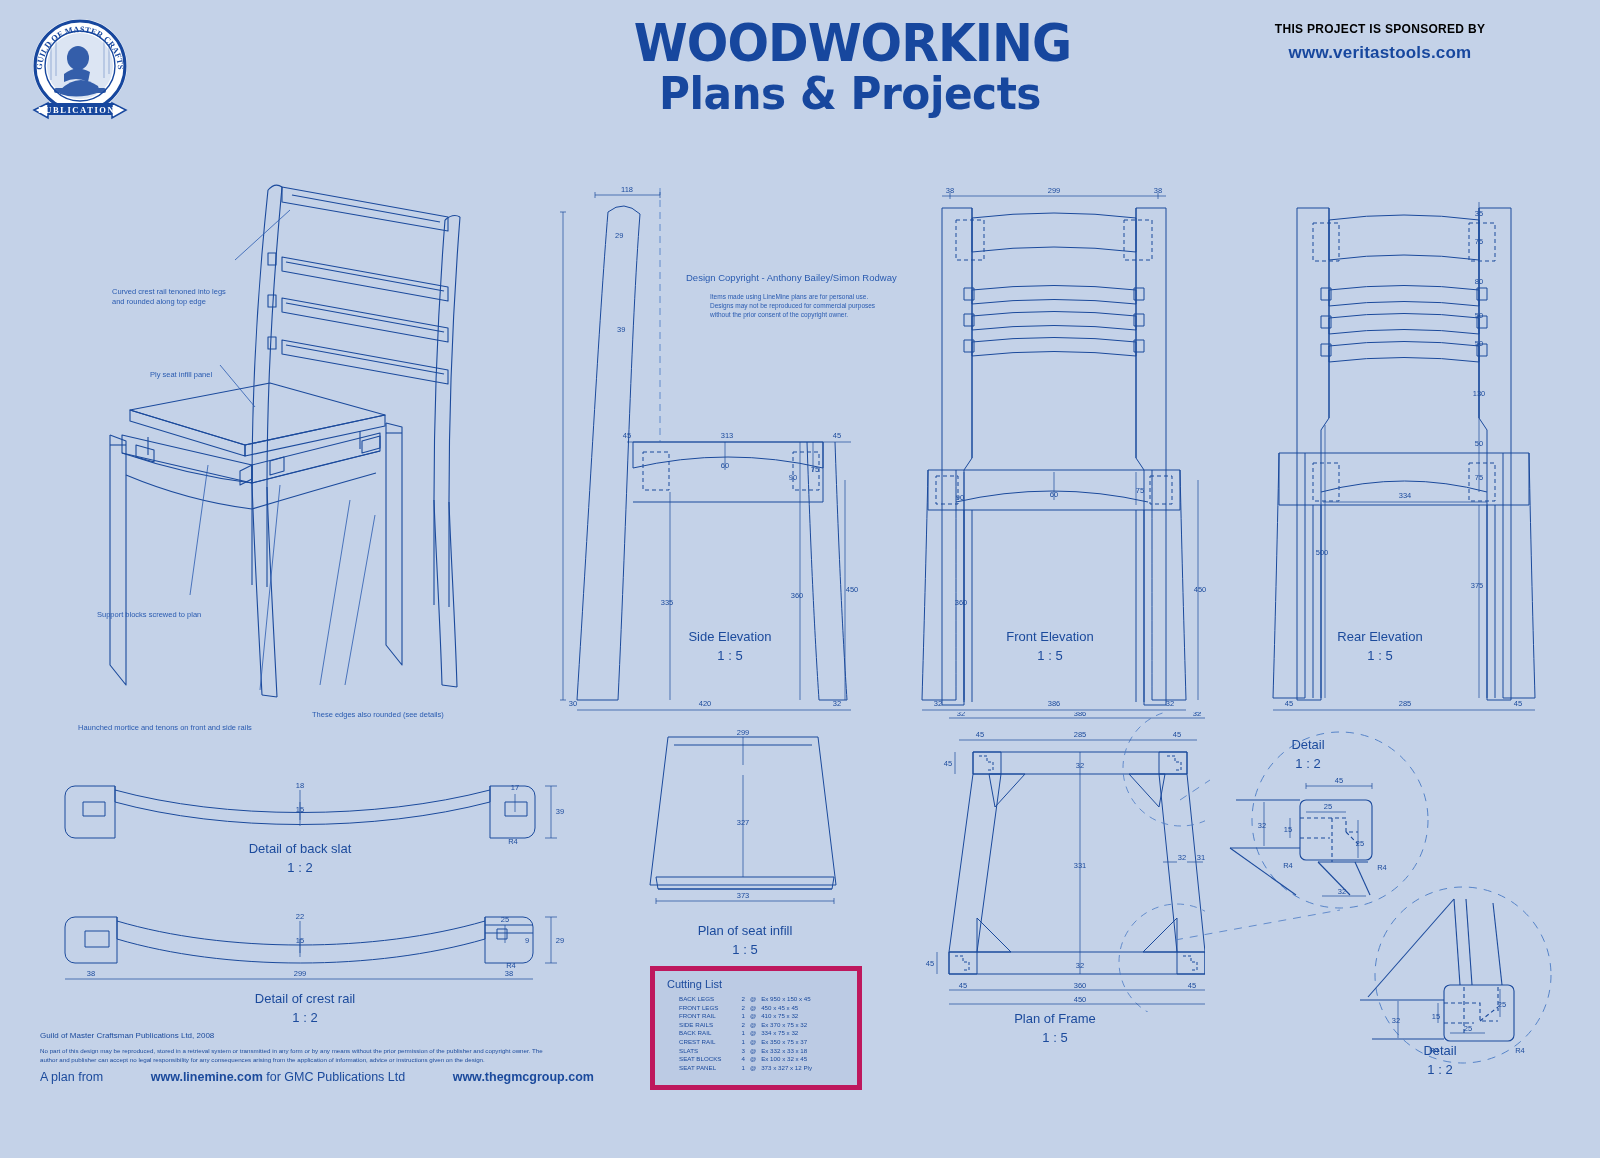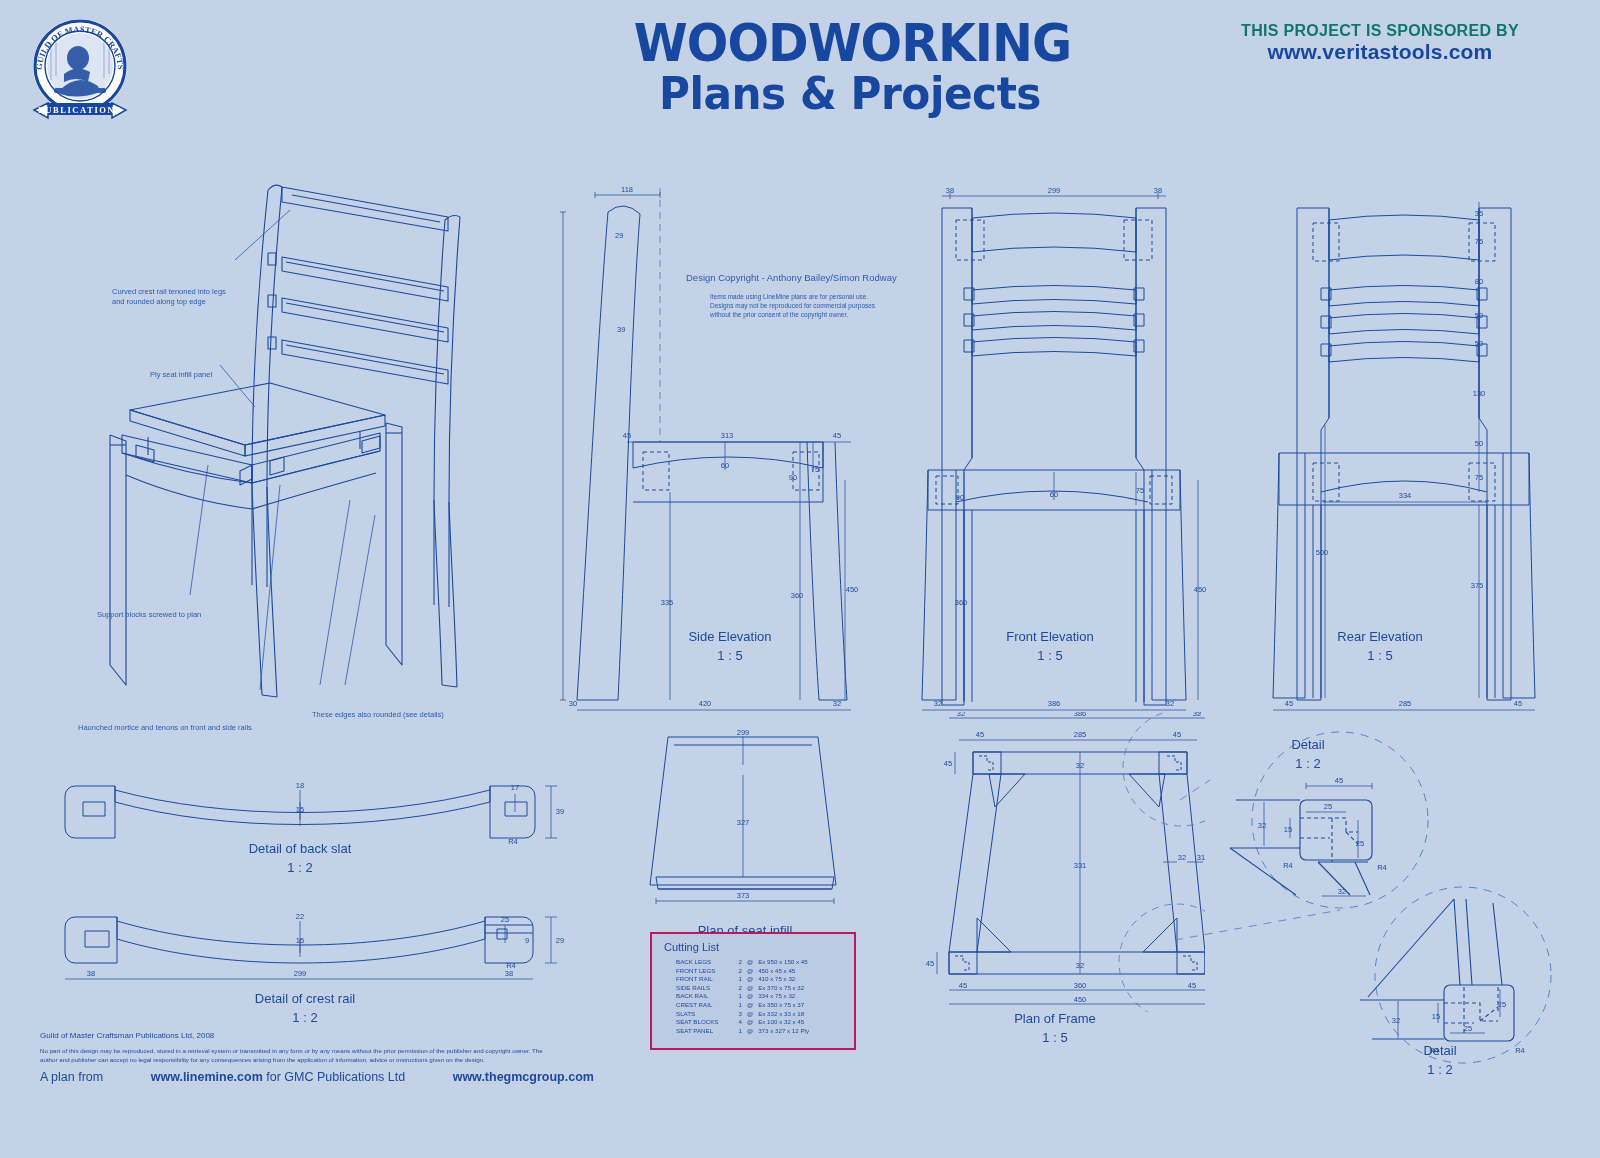--- a/index.html
+++ b/index.html
@@ -30,49 +30,49 @@
     letter-spacing:-1px;transform:scaleX(.94);
   }
   .hdr-center .t2{
     font-family:"DejaVu Sans", sans-serif;
     font-weight:bold;font-size:44px;line-height:52px;color:#17479e;
     letter-spacing:-0.5px;transform:scaleX(.96);
   }
   .hdr-right{position:absolute;left:1180px;top:22px;width:400px;text-align:center;}
   .hdr-right .sp{
     font-family:"Liberation Sans", sans-serif;font-weight:bold;
-    font-size:16px;letter-spacing:.3px;color:#0f766e;
+    font-size:12px;letter-spacing:.3px;color:#000000;
   }
   .hdr-right .ver{
     font-family:"DejaVu Serif", serif;
     font-style:italic;font-weight:bold;font-size:58px;line-height:62px;
     color:#17479e;letter-spacing:-1px;
   }
   .hdr-right .ver sup{font-size:17px;vertical-align:super;font-style:normal;}
   .hdr-right .url{
     font-family:"Liberation Sans", sans-serif;font-weight:bold;
-    font-size:21px;color:#17479e;letter-spacing:.2px;
+    font-size:17px;color:#17479e;letter-spacing:.2px;margin-top:7px;
   }
 
   
   .cap{position:absolute;text-align:center;color:#1b4a9c;
        font-family:"Liberation Sans", sans-serif;}
   .cap .name{font-size:13px;line-height:18px;}
   .cap .scale{font-size:13px;line-height:20px;}
   .note{position:absolute;font-size:7.5px;line-height:10px;color:#2a5bb0;margin-top:29px;}
   .dim{font-size:7.5px;fill:#1b4a9c;font-family:"Liberation Sans",sans-serif;}
   .dimc{font-size:7.5px;fill:#1b4a9c;font-family:"Liberation Sans",sans-serif;text-anchor:middle;}
 
   .copy-blk{position:absolute;left:686px;top:272px;width:260px;}
   .copy-blk .ttl{font-size:9.5px;color:#2a5bb0;font-weight:normal;}
   .copy-blk .sub{font-size:6.5px;line-height:9px;color:#2a5bb0;margin-top:9px;margin-left:24px;}
 
   
-  .cut{position:absolute;left:650px;top:932px;width:202px;height:114px;
-       background:#bccbe4;border:2px solid #be185d;}
+  .cut{position:absolute;left:650px;top:966px;width:202px;height:114px;
+       background:#bccbe4;border:5px solid #be185d;}
   .cut .hd{font-size:11px;margin:7px 0 0 12px;color:#1b4a9c;}
   .cut table{margin:5px 0 0 24px;border-collapse:collapse;}
   .cut td{font-size:6.2px;line-height:8.6px;color:#1b4a9c;
           font-family:"Liberation Sans",sans-serif;padding:0;white-space:nowrap;}
   .cut td.q{padding-left:20px;}
   .cut td.a{padding-left:5px;}
   .cut td.s{padding-left:5px;}
 
   
   .foot{position:absolute;left:40px;}

